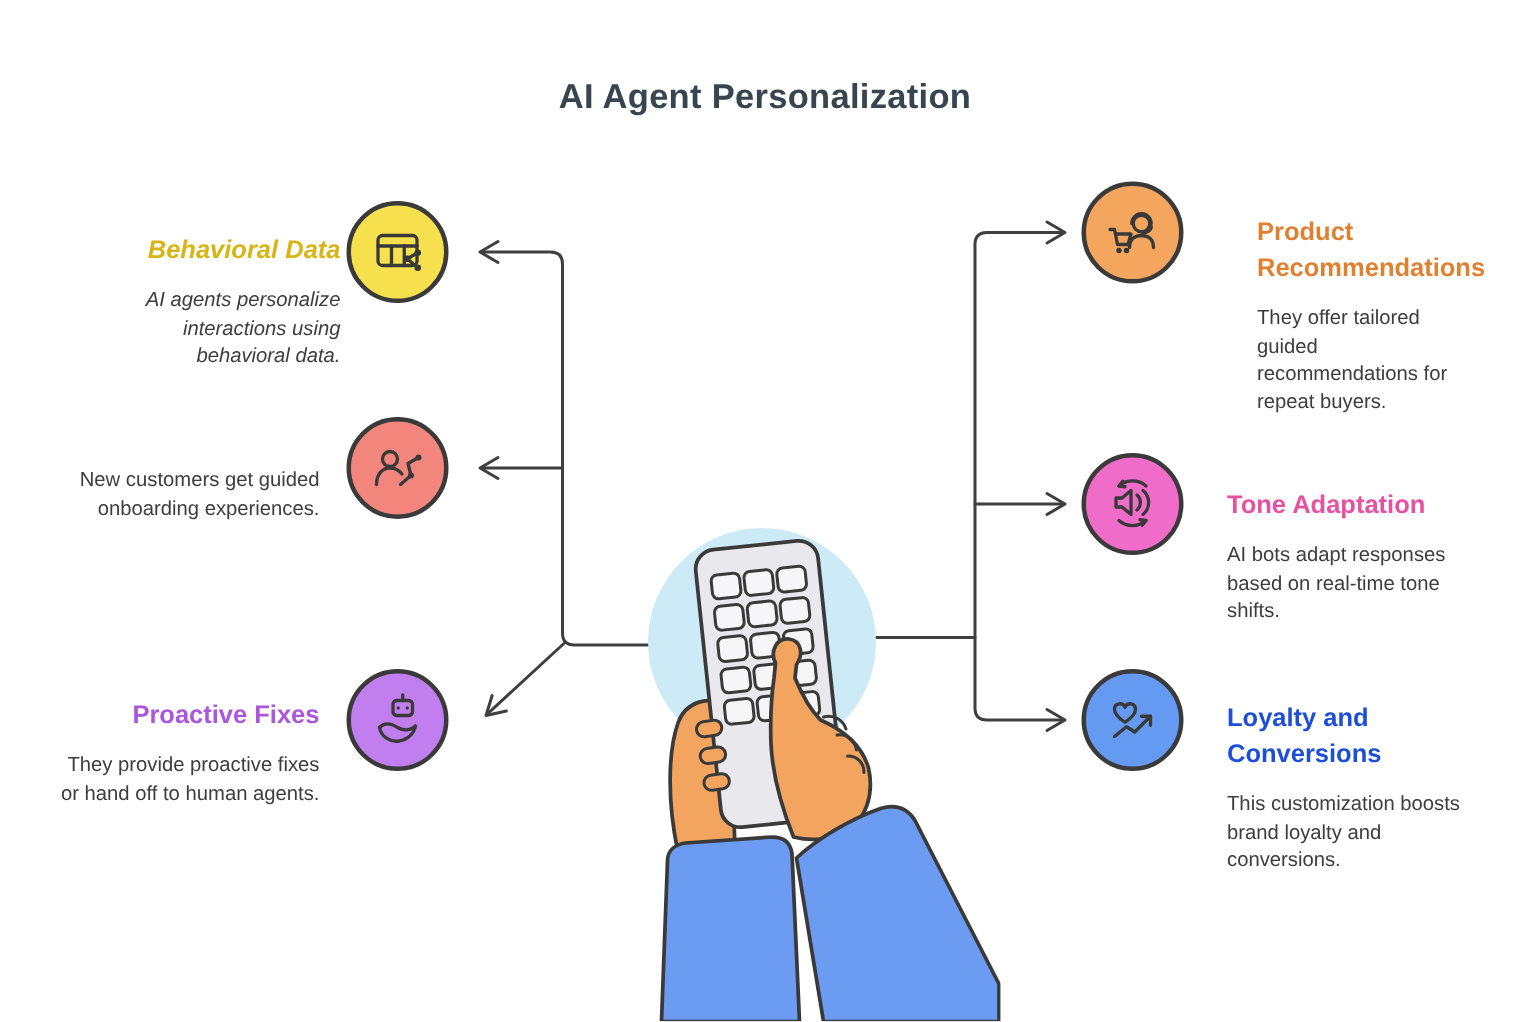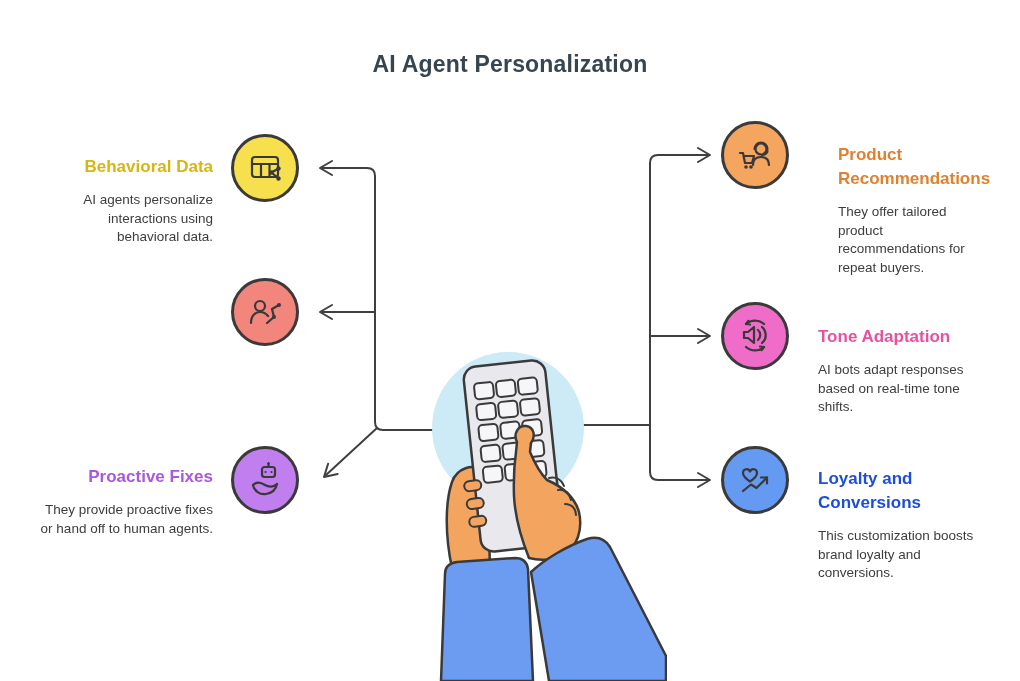--- a/index.html
+++ b/index.html
@@ -33,21 +33,21 @@
   .c-purple{background:#c07eee;}
   .c-orange{background:#f4a55e;}
   .c-pink{background:#ef6cc8;}
   .c-blue{background:#649af2;}
   .pos-icon-1{left:231px;top:134px;}
   .pos-icon-2{left:231px;top:278px;}
   .pos-icon-3{left:231px;top:446px;}
   .pos-icon-4{left:721px;top:121px;}
   .pos-icon-5{left:721px;top:302px;}
   .pos-icon-6{left:721px;top:446px;}
-  .pos-text-1{left:45px;top:155px;width:168px;}
+  .pos-text-1{left:59px;top:155px;width:168px;font-style:italic;}
   .pos-text-2{left:45px;top:299px;width:168px;}
   .pos-text-3{left:38px;top:465px;width:175px;}
   .pos-text-4{left:838px;top:143px;width:150px;}
   .pos-text-5{left:818px;top:325px;width:172px;}
   .pos-text-6{left:818px;top:467px;width:165px;}
   #connector-svg{position:absolute;left:0;top:0;z-index:1;}
   #center-illustration{position:absolute;left:353px;top:340px;z-index:2;}
   .mini-icon{display:block;}
   .mini-icon path,.mini-icon rect,.mini-icon line,.mini-icon circle{
     stroke:#393939;stroke-width:2.2;fill:none;stroke-linecap:round;stroke-linejoin:round;
@@ -144,20 +144,21 @@
   <div class="icon-circle c-red pos-icon-2">
     <svg class="mini-icon" width="40" height="40" viewBox="0 0 40 40">
       <circle cx="15" cy="14" r="5"></circle>
       <path d="M6 31 C6 23 11 20 15 20 C18 20 21 21.5 23 24"></path>
       <path d="M22 31 L29 25 L27 17 L34 13"></path>
       <circle class="dot" cx="29" cy="25" r="2"></circle>
       <circle class="dot" cx="34" cy="13" r="2"></circle>
     </svg>
   </div>
   <div class="text-block left pos-text-2">
+    <p class="node-desc">New customers get guided onboarding experiences.</p>
   </div>
 
   <div class="icon-circle c-purple pos-icon-3">
     <svg class="mini-icon" width="40" height="40" viewBox="0 0 40 40">
       <rect x="17" y="7" width="13" height="10" rx="2.5"></rect>
       <line x1="23.5" y1="7" x2="23.5" y2="4"></line>
       <circle class="dot" cx="23.5" cy="3.3" r="1.2"></circle>
       <circle class="dot" cx="20.5" cy="12" r="1.1"></circle>
       <circle class="dot" cx="26.5" cy="12" r="1.1"></circle>
       <path d="M8 25 C12 21 17 23 20 25 C24 27.5 29 27 32 24"></path>
@@ -175,21 +176,21 @@
       <path d="M19.5 14 A6.5 6.5 0 0 1 32.5 14"></path>
       <path d="M32.5 16 C32.5 19 29 20 27 20"></path>
       <path d="M18 30 C18 24 22 22 26 22 C30 22 34 24 34 30"></path>
       <path d="M5 18 L8 18 L10 28 L17 28 L19 21 L9 21"></path>
       <circle class="dot" cx="11" cy="32" r="1.8"></circle>
       <circle class="dot" cx="16" cy="32" r="1.8"></circle>
     </svg>
   </div>
   <div class="text-block right pos-text-4">
     <h2 class="node-title t-orange">Product Recommendations</h2>
-    <p class="node-desc">They offer tailored product recommendations for repeat buyers.</p>
+    <p class="node-desc">They offer tailored guided recommendations for repeat buyers.</p>
   </div>
 
   <div class="icon-circle c-pink pos-icon-5">
     <svg class="mini-icon" width="40" height="40" viewBox="0 0 40 40">
       <path d="M9 16 H13 L19 11 V27 L13 22 H9 Z"></path>
       <path d="M23 14 C26 16.5 26 21.5 23 24"></path>
       <path d="M27 11 C32 15 32 23 27 27"></path>
       <path d="M29 8 C24 3.5 16 3.5 11 8"></path>
       <path d="M15 8.5 L11 8 L13.5 4.8"></path>
       <path d="M11 31 C16 35.5 24 35.5 29 31"></path>

